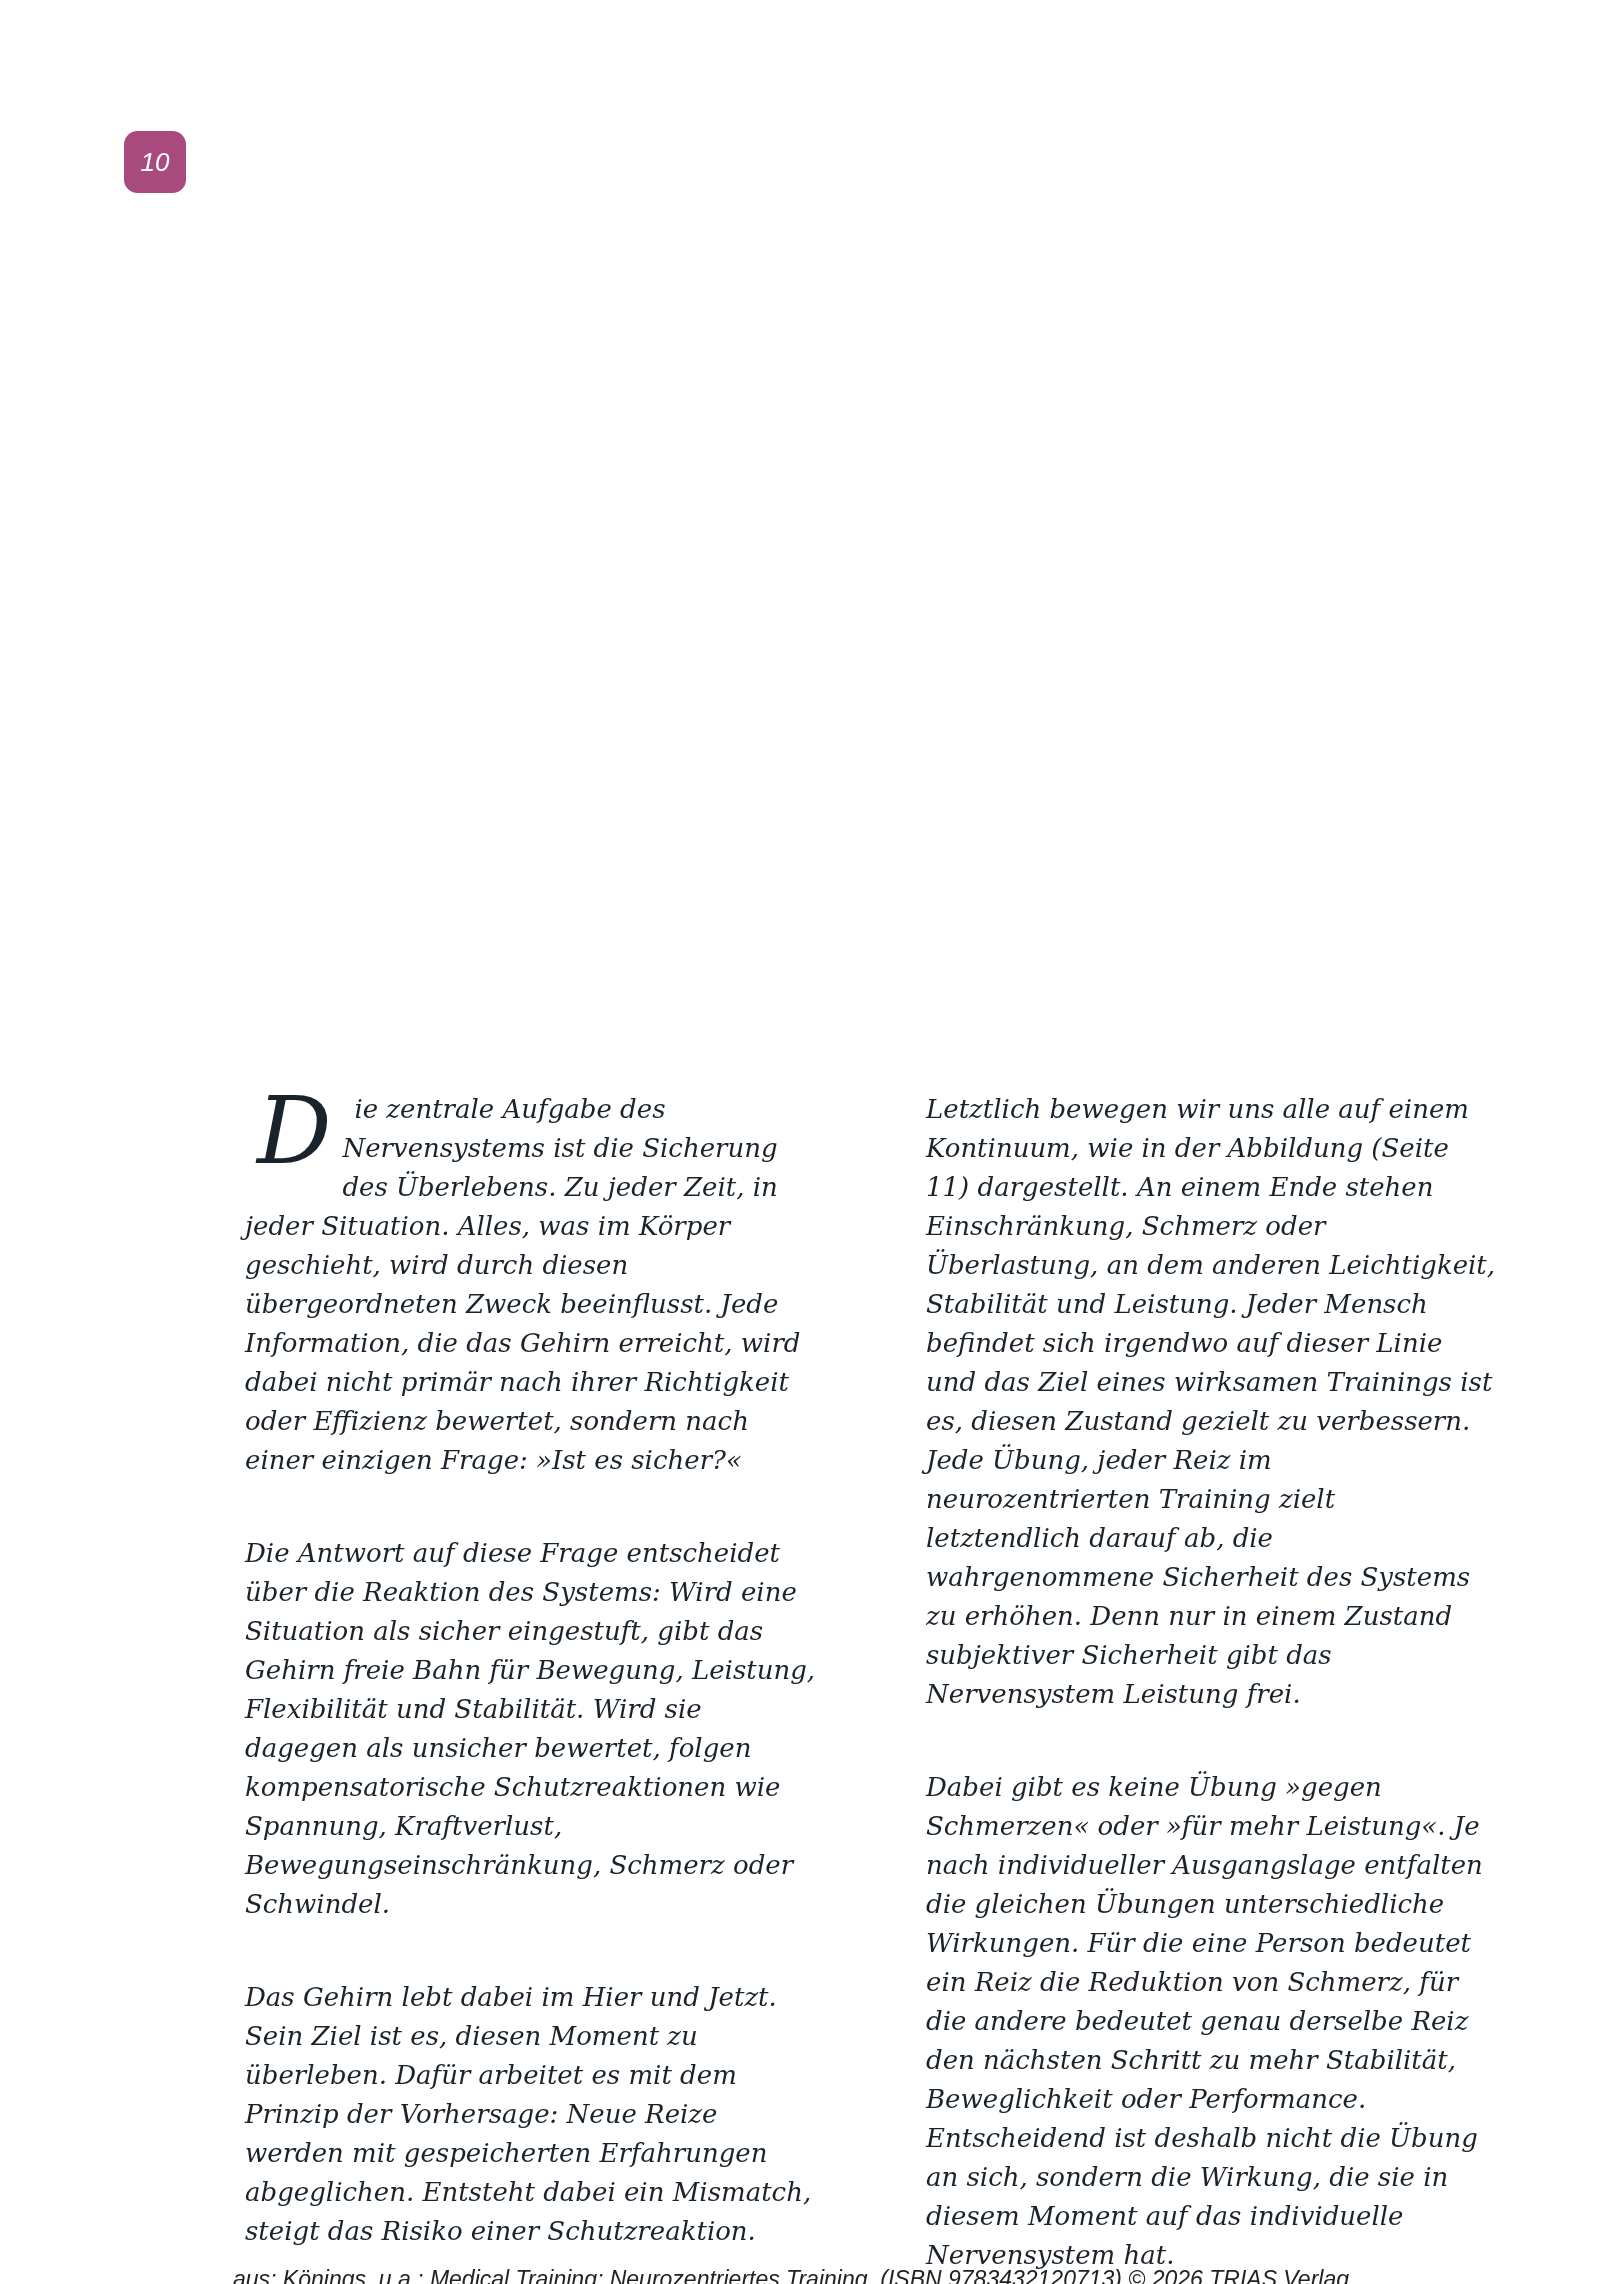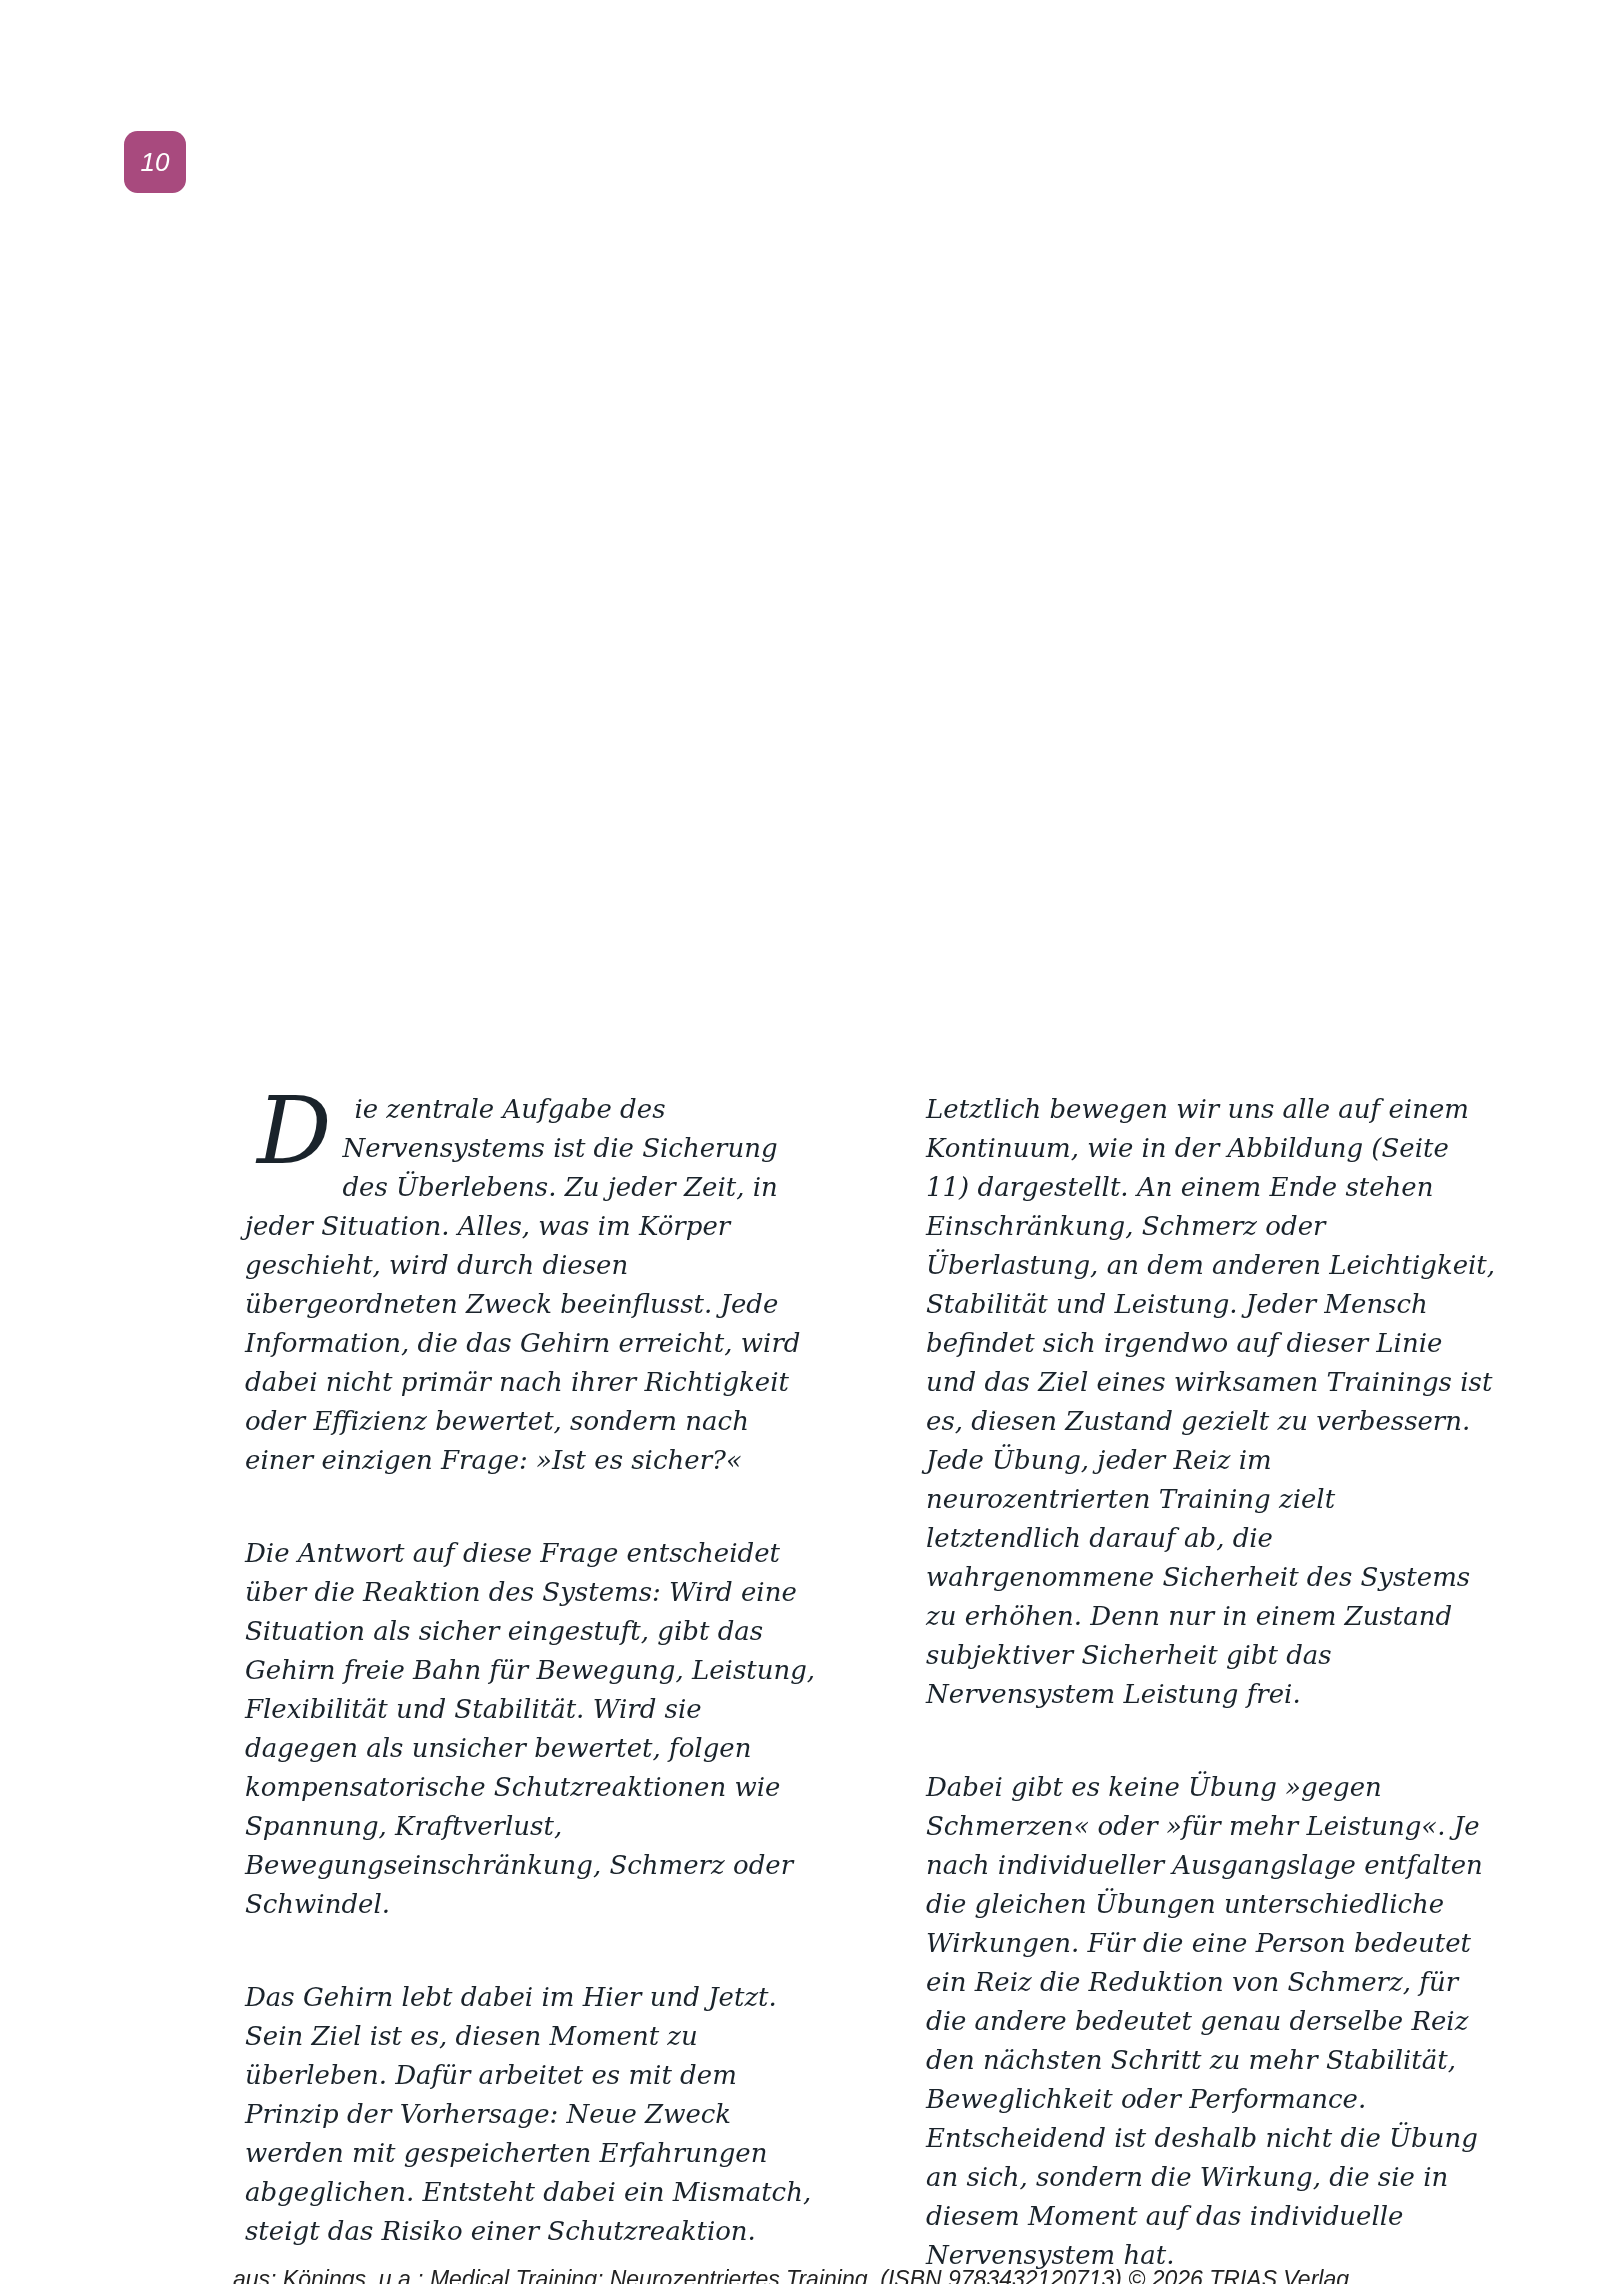--- a/index.html
+++ b/index.html
@@ -95,21 +95,21 @@
 
   <div class="page-number-badge">
     <span>10</span>
   </div>
 
 
 
   <div class="column column-left">
     <p><span class="dropcap">D</span><span>ie zentrale Aufgabe des Nervensystems ist die Sicherung des Überlebens. Zu jeder Zeit, in jeder Situation. Alles, was im Körper geschieht, wird durch diesen übergeordneten Zweck beeinflusst. Jede Information, die das Gehirn erreicht, wird dabei nicht primär nach ihrer Richtigkeit oder Effizienz bewertet, sondern nach einer einzigen Frage: »Ist es sicher?«</span></p>
     <p>Die Antwort auf diese Frage entscheidet über die Reaktion des Systems: Wird eine Situation als sicher eingestuft, gibt das Gehirn freie Bahn für Bewegung, Leistung, Flexibilität und Stabilität. Wird sie dagegen als unsicher bewertet, folgen kompensatorische Schutzreaktionen wie Spannung, Kraftverlust, Bewegungseinschränkung, Schmerz oder Schwindel.</p>
-    <p>Das Gehirn lebt dabei im Hier und Jetzt. Sein Ziel ist es, diesen Moment zu überleben. Dafür arbeitet es mit dem Prinzip der Vorhersage: Neue Zweck werden mit gespeicherten Erfahrungen abgeglichen. Entsteht dabei ein Mismatch, steigt das Risiko einer Schutzreaktion.</p>
+    <p>Das Gehirn lebt dabei im Hier und Jetzt. Sein Ziel ist es, diesen Moment zu überleben. Dafür arbeitet es mit dem Prinzip der Vorhersage: Neue Reize werden mit gespeicherten Erfahrungen abgeglichen. Entsteht dabei ein Mismatch, steigt das Risiko einer Schutzreaktion.</p>
   </div>
 
   <div class="column column-right">
     <p>Letztlich bewegen wir uns alle auf einem Kontinuum, wie in der Abbildung (Seite 11) dargestellt. An einem Ende stehen Einschränkung, Schmerz oder Überlastung, an dem anderen Leichtigkeit, Stabilität und Leistung. Jeder Mensch befindet sich irgendwo auf dieser Linie und das Ziel eines wirksamen Trainings ist es, diesen Zustand gezielt zu verbessern. Jede Übung, jeder Reiz im neurozentrierten Training zielt letztendlich darauf ab, die wahrgenommene Sicherheit des Systems zu erhöhen. Denn nur in einem Zustand subjektiver Sicherheit gibt das Nervensystem Leistung frei.</p>
     <p>Dabei gibt es keine Übung »gegen Schmerzen« oder »für mehr Leistung«. Je nach individueller Ausgangslage entfalten die gleichen Übungen unterschiedliche Wirkungen. Für die eine Person bedeutet ein Reiz die Reduktion von Schmerz, für die andere bedeutet genau derselbe Reiz den nächsten Schritt zu mehr Stabilität, Beweglichkeit oder Performance. Entscheidend ist deshalb nicht die Übung an sich, sondern die Wirkung, die sie in diesem Moment auf das individuelle Nervensystem hat.</p>
   </div>
 
   <div class="footer-credit">aus: Könings, u.a.: Medical Training: Neurozentriertes Training, (ISBN 9783432120713) © 2026 TRIAS Verlag</div>
 
 </div>

